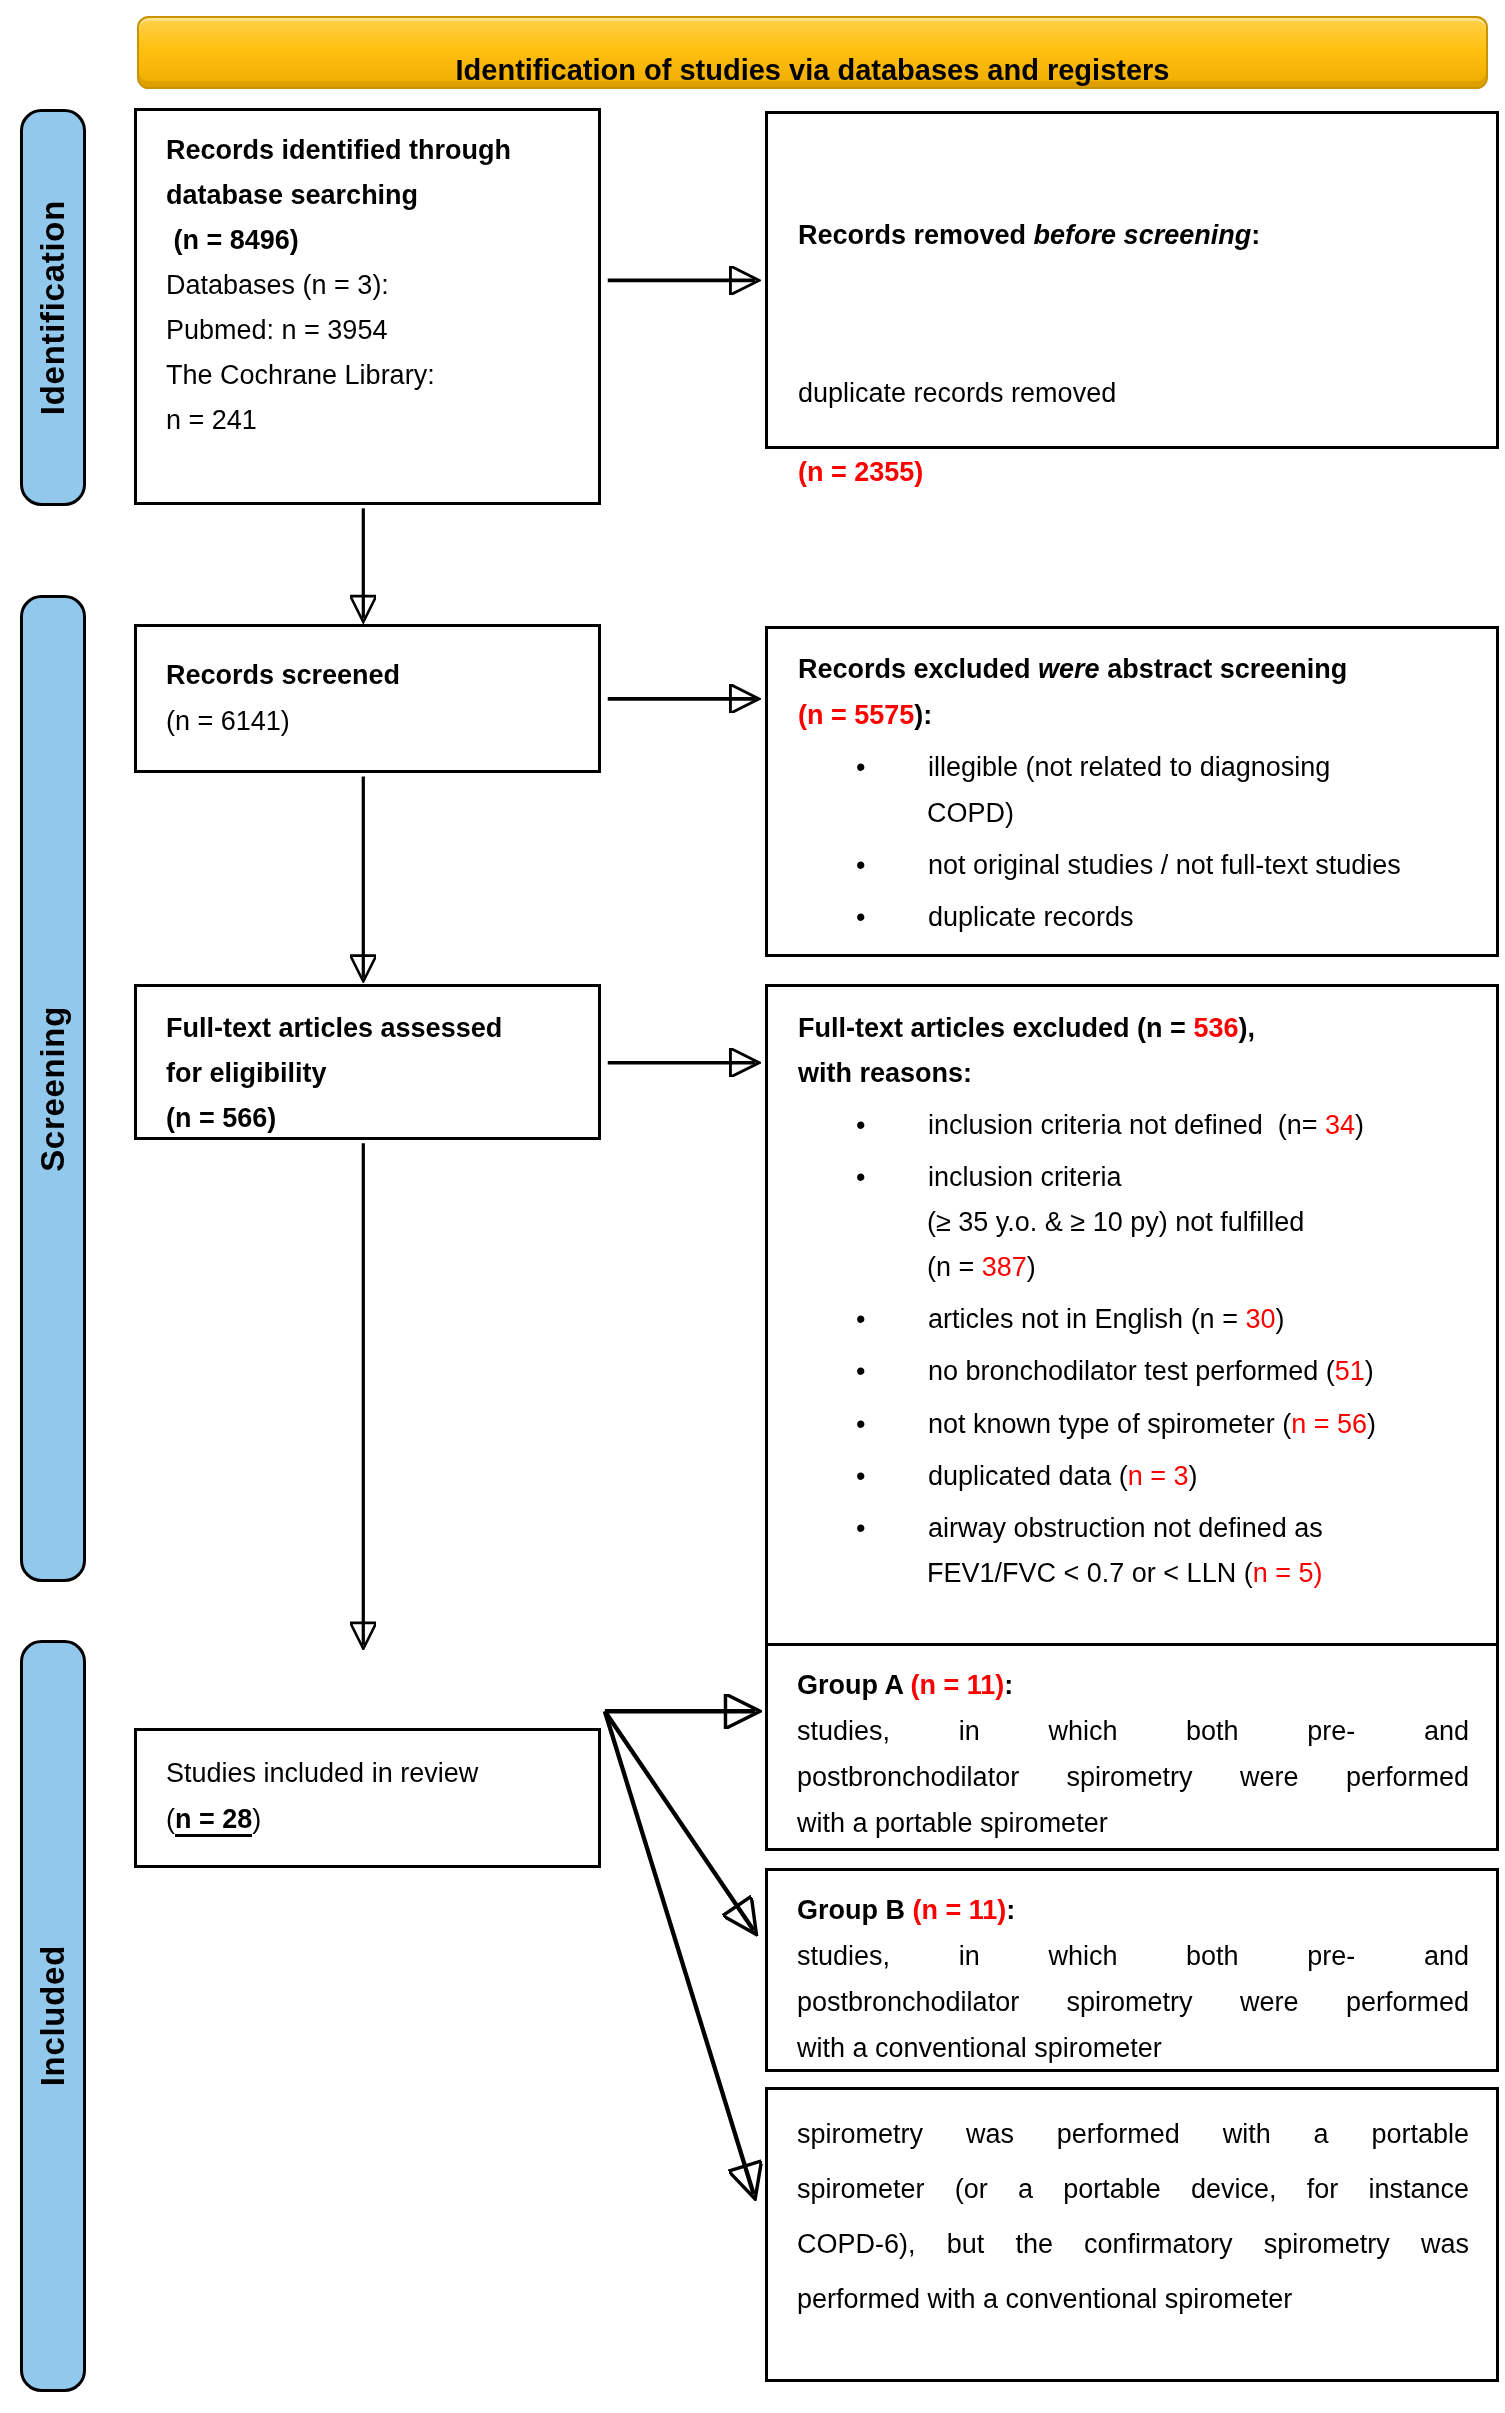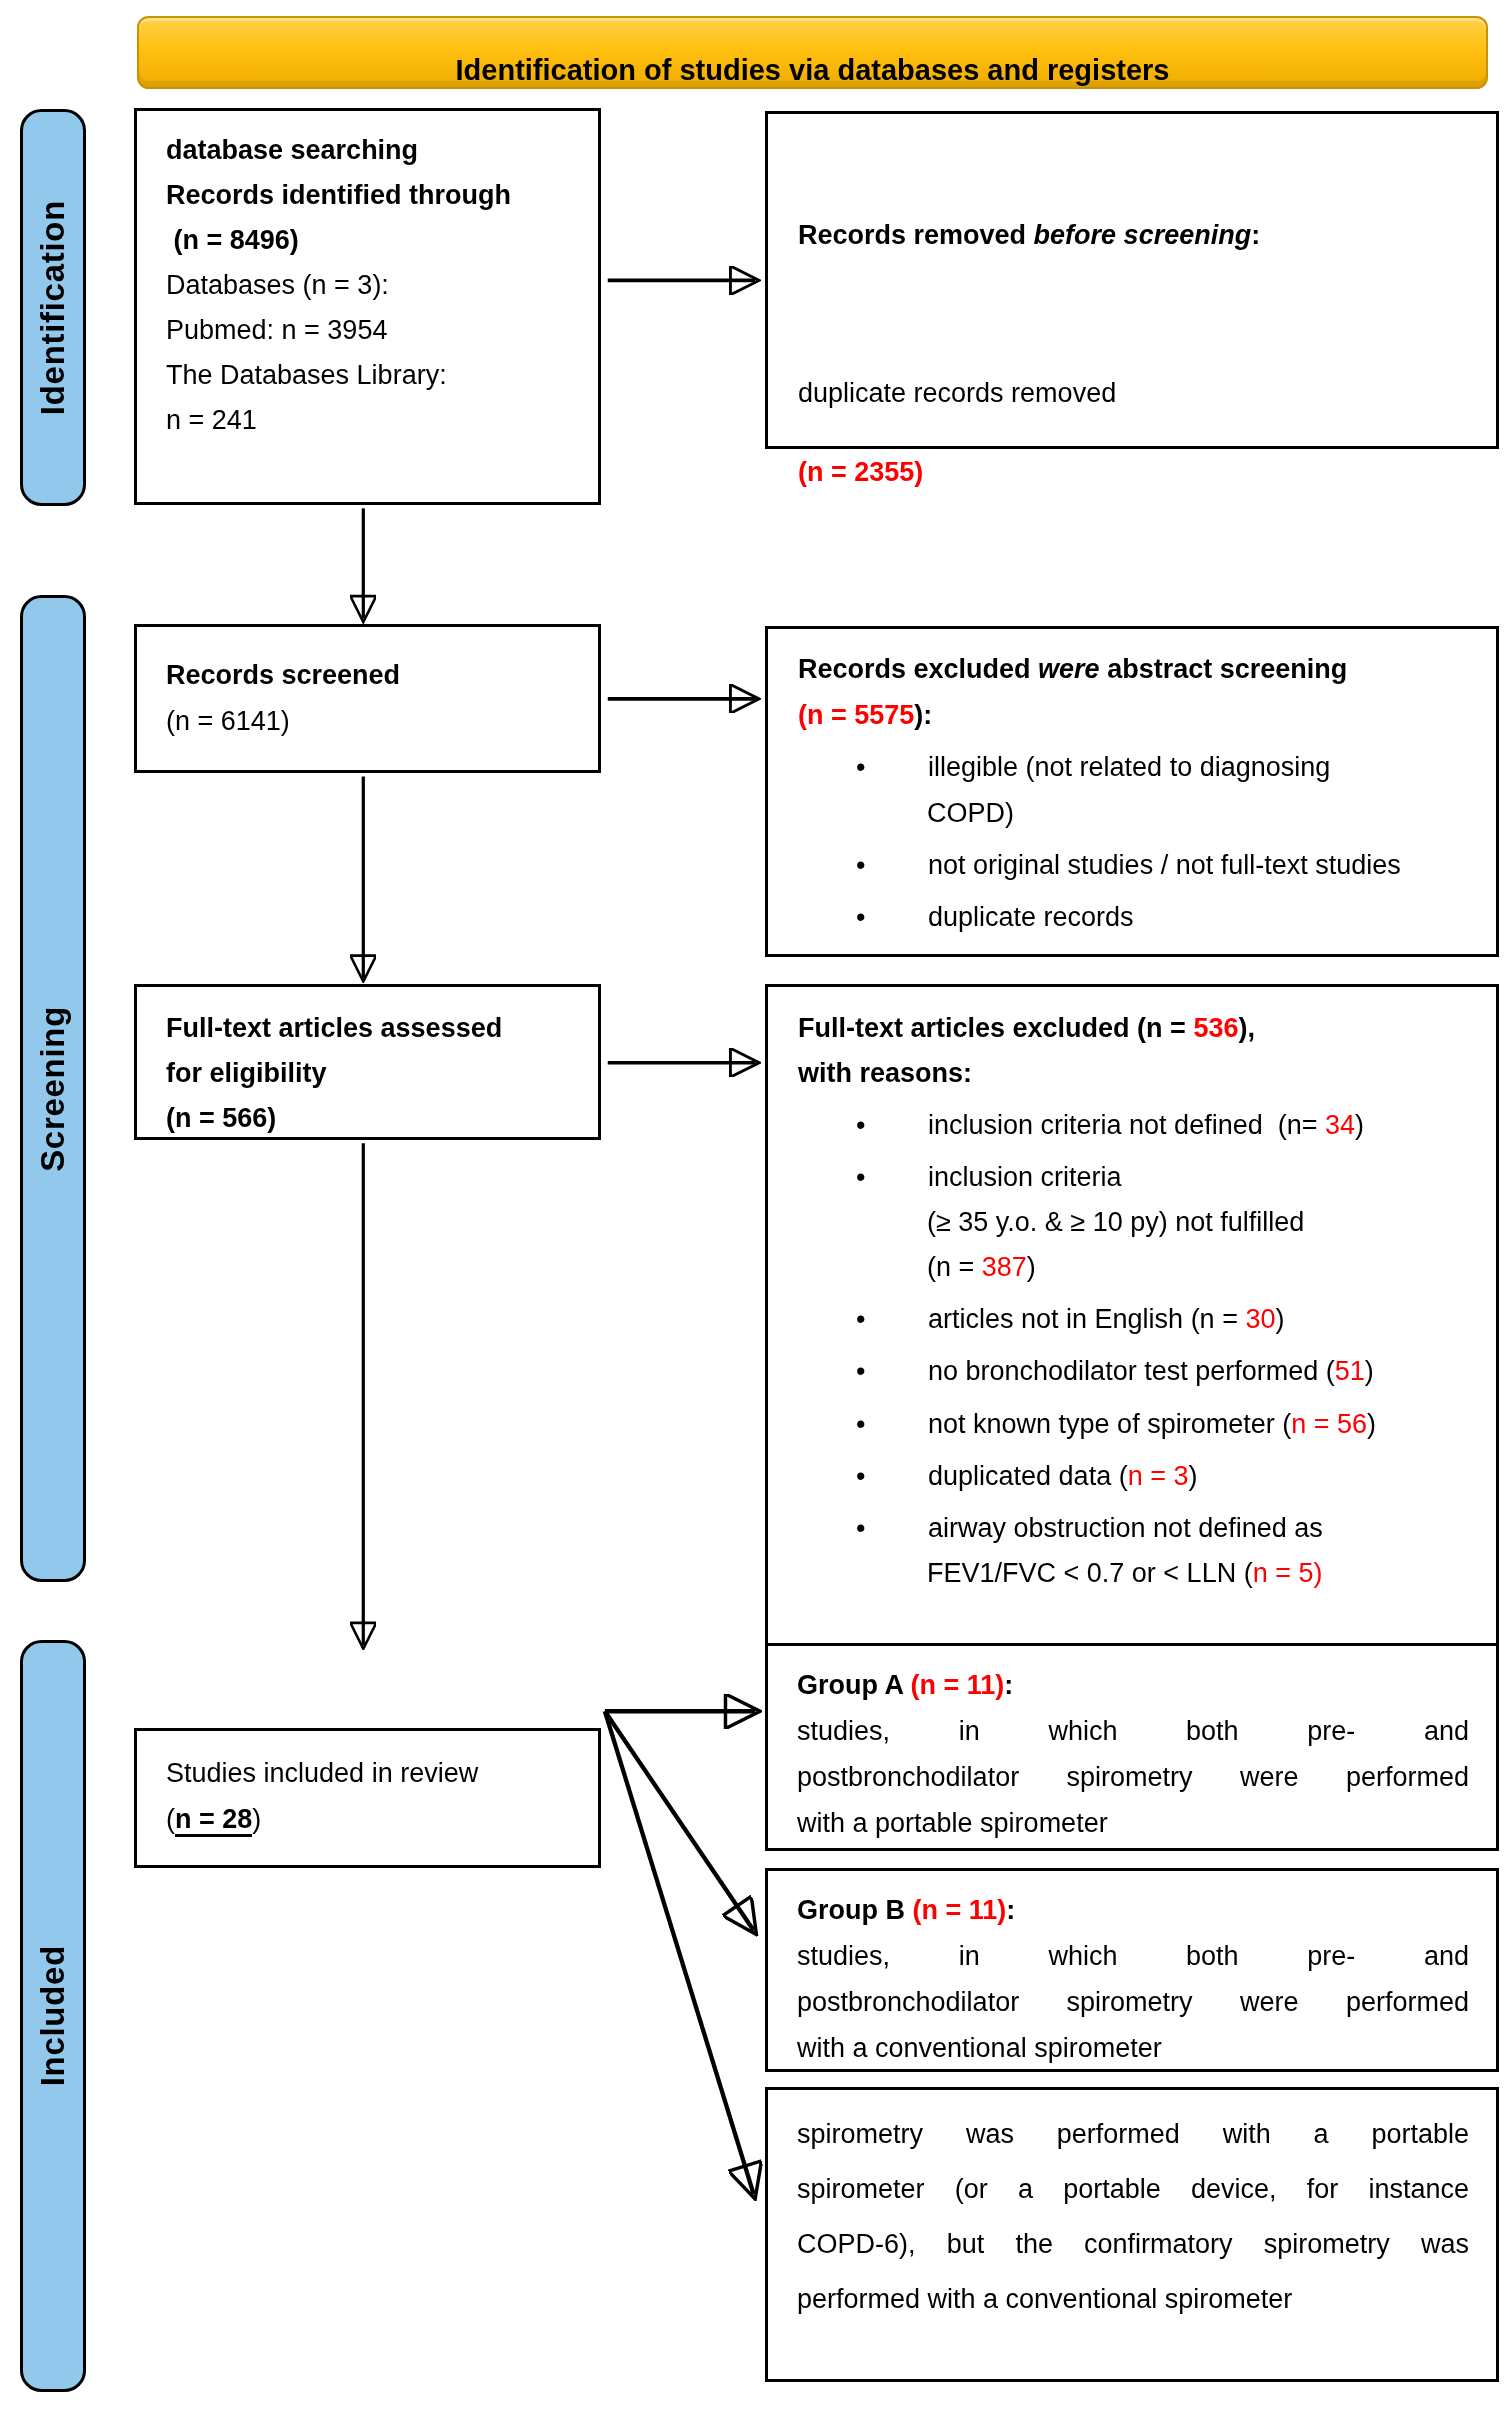--- a/index.html
+++ b/index.html
@@ -121,26 +121,26 @@
     <span>Identification</span>
   </div>
   <div class="vbar" id="vbar-screening">
     <span>Screening</span>
   </div>
   <div class="vbar" id="vbar-included">
     <span>Included</span>
   </div>
 
   <div class="box" id="box-records-identified">
+      <div class="line"><span class="b">Records identified through</span></div>
       <div class="line"><span class="b">database searching</span></div>
-      <div class="line"><span class="b">Records identified through</span></div>
       <div class="line"><span class="b"> (n = 8496)</span></div>
       <div class="line"><span class="">Databases (n = 3):</span></div>
       <div class="line"><span class="">Pubmed: n = 3954</span></div>
-      <div class="line"><span class="">The Databases Library:</span></div>
+      <div class="line"><span class="">The Cochrane Library:</span></div>
       <div class="line"><span class="">n = 241</span></div>
     </div>
   <div class="box rbox" id="rbox-records-removed">
       <div class="line"><span class="b">Records removed </span><span class="b i">before screening</span><span class="b">:</span></div>
       <div class="line">&nbsp;</div>
       <div class="line"><span class="">duplicate records removed</span></div>
       <div class="line"><span class="b red">(n = 2355)</span></div>
     </div>
 
   <div class="box" id="box-records-screened">

